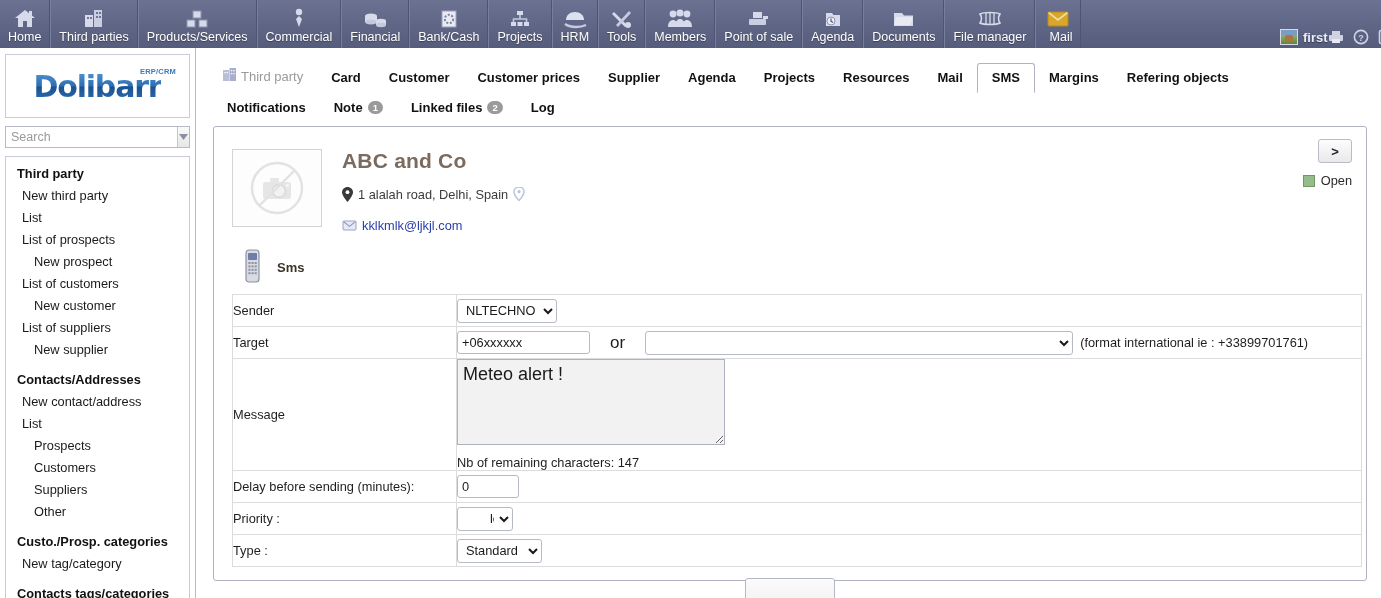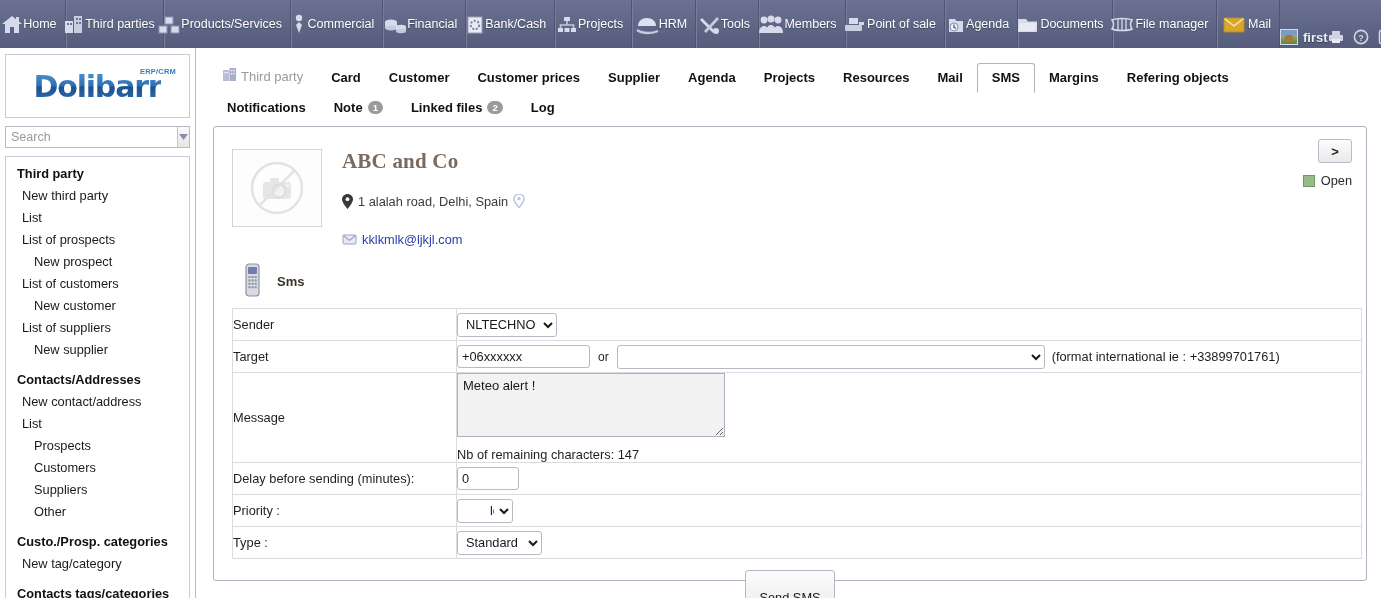--- a/index.html
+++ b/index.html
@@ -15,22 +15,22 @@
 
   
   #topbar {
     position: absolute; left: 0; top: 0;
     width: 1381px; height: 48px;
     background: linear-gradient(to bottom, #6c7292 0%, #5f6685 55%, #565d7c 100%);
     display: flex; align-items: stretch;
   }
   .topitem {
     position: relative;
-    display: flex; flex-direction: row;
-    align-items: center; justify-content: flex-end;
+    display: flex; flex-direction: column;
+    align-items: flex-end; justify-content: flex-end;
     padding: 3px 8px 4px 8px;
     border-right: 1px solid #4e5472;
     border-left: 1px solid #787e9c;
     cursor: pointer;
     min-width: 44px;
   }
   .topitem:first-child { border-left: none; }
   .topitem .ticon {
     height: 23px; width: 100%;
     display: flex; align-items: flex-end; justify-content: center;
@@ -185,26 +185,26 @@
     border: 1px solid #d4d4d4;
     background: #fdfdfd;
     display: flex; align-items: center; justify-content: center;
     margin: 12px 0 0 4px;
     flex: none;
   }
   #company-info { margin: 12px 0 0 20px; }
   #company-name {
     font-size: 21px; font-weight: bold; color: #7b6a5e;
     letter-spacing: .2px; line-height: 24px;
-    font-family: Liberation Serif, serif;
+    font-family: Liberation Sans, sans-serif;
   }
   .cline {
     display: flex; align-items: center;
     font-size: 12.8px; line-height: 19px; color: #404040;
-    margin-top: 19px; gap: 5px;
+    margin-top: 12px; gap: 5px;
   }
   .cline .gi { display: inline-flex; align-items: center; }
   .link { color: #2a3eaa; text-decoration: none; cursor: pointer; }
   .dim { color: #3b3b3b; }
 
   #status-zone {
     position: absolute; right: 14px; top: 12px;
     display: flex; flex-direction: column; align-items: flex-end;
   }
   #next-btn {
@@ -261,30 +261,30 @@
     padding: 0 4px;
     outline: none;
   }
   select.dlb { height: 24px; padding-right: 2px; }
   #sel-sender { width: 100px; }
   #inp-target { width: 133px; }
   #sel-target-list { width: 428px; }
   #inp-delay { width: 62px; }
   #sel-priority { width: 56px; padding-left: 28px; }
   #sel-type { width: 85px; }
-  .or-text { font-size: 12px; color: #1e1e1e; margin: 0 8px; }
+  .or-text { font-size: 17px; color: #1e1e1e; margin: 0 20px; }
   .hint { font-size: 12.8px; color: #1e1e1e; margin-left: 7px; }
   .inline-wrap { display: flex; align-items: center; }
 
   textarea#msg {
-    width: 268px; height: 64px;
+    width: 268px; height: 86px;
     border: 1px solid #aeb2be;
     background: #f2f2f2;
     font-family: "Liberation Sans", sans-serif;
-    font-size: 13px;
+    font-size: 18px;
     color: #1a1a1a;
     padding: 4px 5px;
     resize: both;
     outline: none;
     display: block;
   }
   #remaining { font-size: 12.8px; color: #1e1e1e; margin-top: 10px; }
 
   #send-row { text-align: center; margin-top: 11px; }
   #send-btn {

